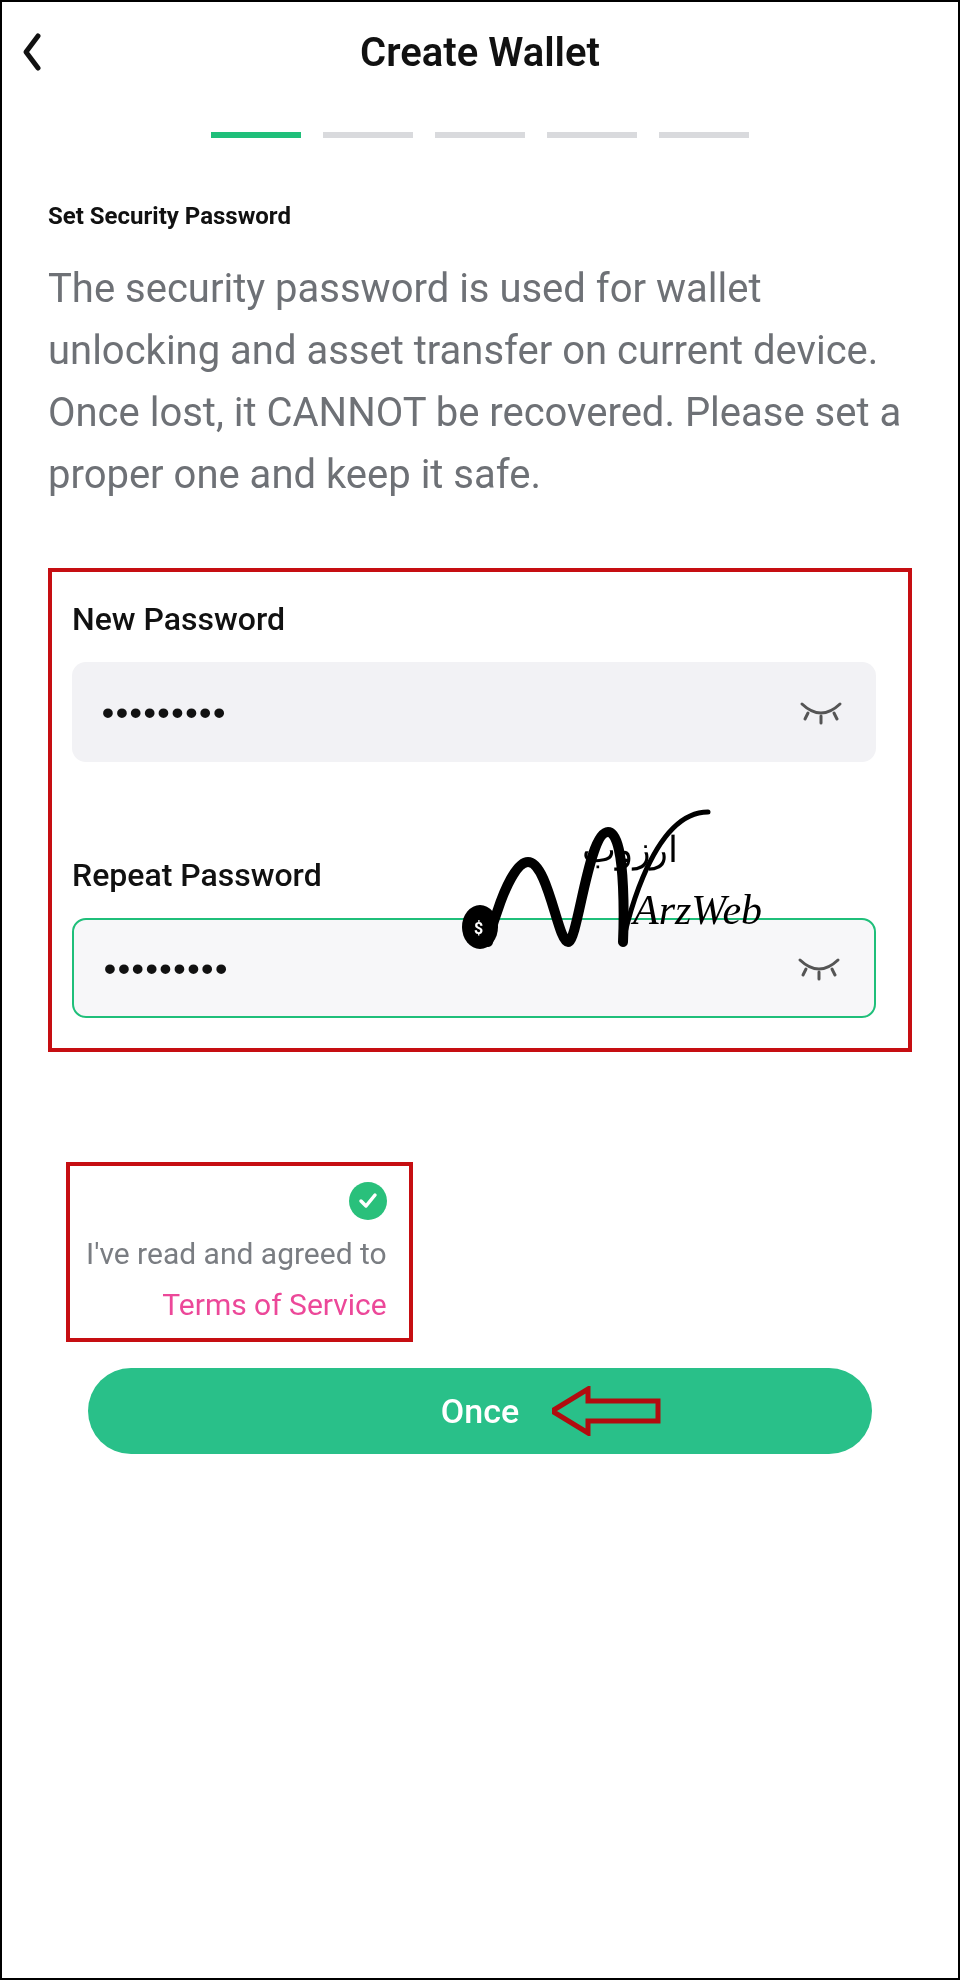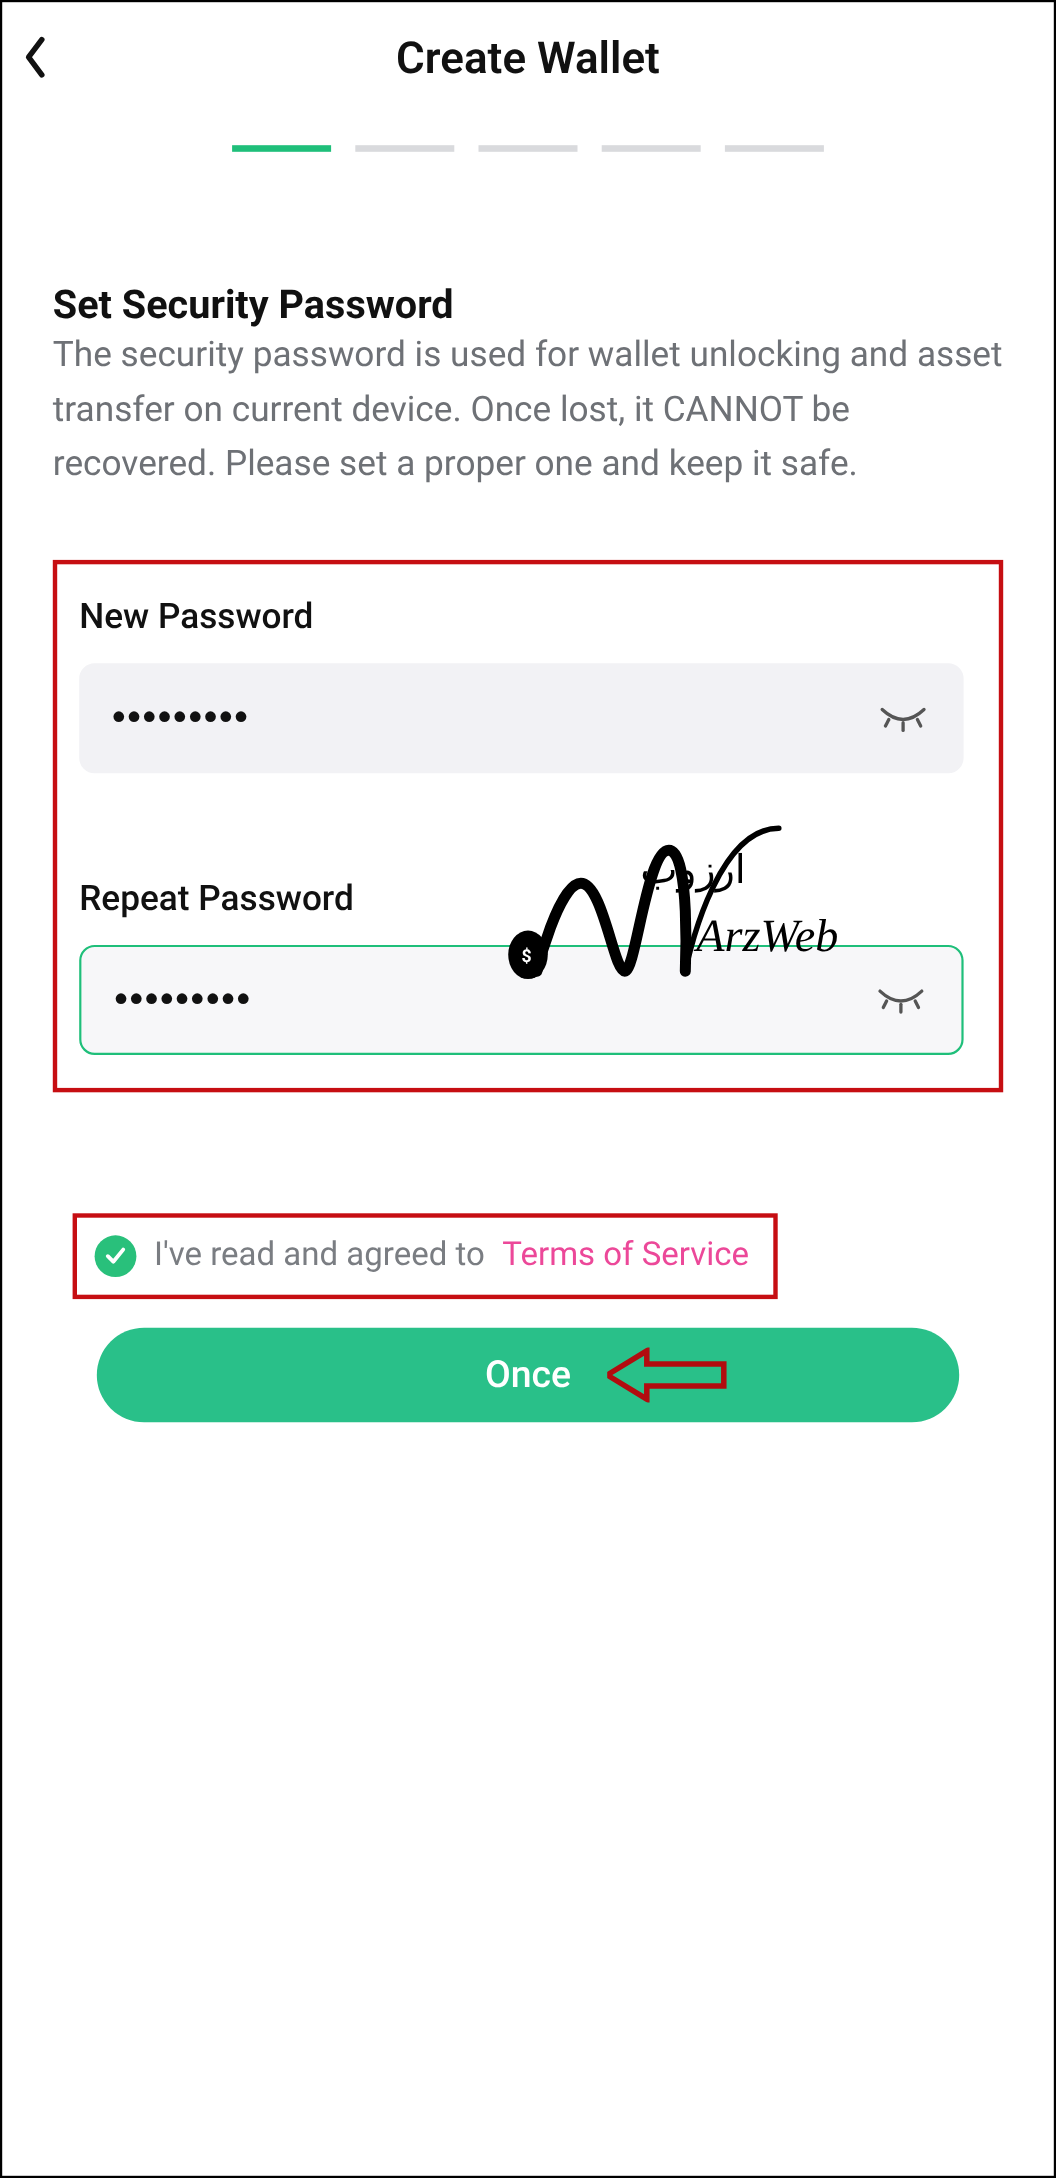--- a/index.html
+++ b/index.html
@@ -5,32 +5,32 @@
   * { box-sizing: border-box; margin: 0; padding: 0; }
   html, body { width: 960px; height: 1980px; font-family: -apple-system, BlinkMacSystemFont, "Segoe UI", Roboto, Helvetica, Arial, sans-serif; background: #fff; color: #111; }
   body { border: 2px solid #000; position: relative; }
   .header { display: flex; align-items: center; height: 100px; padding: 0 18px; }
   .back { width: 50px; font-size: 44px; font-weight: 700; color: #111; display:flex; align-items:center; justify-content:flex-start; cursor:pointer; }
   .title { flex: 1; text-align: center; font-size: 40px; font-weight: 600; color: #111; margin-left:-50px; }
   .steps { display: flex; justify-content: center; gap: 22px; margin-top: 30px; }
   .step { width: 90px; height: 6px; background: #d9dadd; }
   .step.active { background: #1fbf7a; }
   .content { padding: 0 46px; }
-  .section-title { font-size: 36px; font-weight: 700; margin-top: 118px; color: #111; }
-  .section-desc { font-size: 32px; line-height: 1.55; color: #6e7176; }
+  .section-title { font-size: 24px; font-weight: 700; margin-top: 64px; color: #111; }
+  .section-desc { font-size: 40px; line-height: 1.55; color: #6e7176; margin-top: 28px; }
   .highlight-box { border: 4px solid #c60e12; margin-top: 62px; padding: 18px 32px 30px 20px; position: relative; }
   .field-label { font-size: 32px; font-weight: 500; color: #111; margin-top: 10px; margin-bottom: 24px; }
   .input-wrap { background: #f2f2f5; border-radius: 14px; height: 100px; display: flex; align-items: center; padding: 0 30px; }
   .input-wrap.focused { border: 2px solid #1fbf7a; background: #f7f7f9; border-radius: 14px; }
   .dots { flex: 1; font-size: 34px; letter-spacing: 2px; font-weight: 900; color: #111; font-family: Arial, sans-serif; }
   .eye { width: 50px; display:flex; align-items:center; justify-content:center; cursor:pointer; }
   .eye svg { stroke:#555; }
   .watermark { position:absolute; right:120px; top:230px; width:340px; height:150px; }
   .watermark svg { width:100%; height:100%; }
-  .terms-box { display:flex; align-items:flex-start; gap:16px; margin:110px 0 0 18px; border:4px solid #c60e12; padding:16px 22px 16px 16px; width:fit-content; }
+  .terms-box { display:flex; align-items:flex-end; gap:16px; margin:110px 0 0 18px; border:4px solid #c60e12; padding:16px 22px 16px 16px; width:fit-content;flex-direction:column; }
   .check { width:38px; height:38px; border-radius:50%; background:#29c07b; display:flex; align-items:center; justify-content:center; }
   .check svg { stroke:#fff; }
   .terms-text { font-size:30px; color:#7a7d82; }
   .terms-link { color:#ec4899; font-size:30px; cursor:pointer; }
   .next-btn { margin:26px 40px 0 40px; height:86px; border-radius:44px; background:#29c089; display:flex; align-items:center; justify-content:center; gap:40px; cursor:pointer; position:relative; }
   .next-lbl { color:#fff; font-size:34px; font-weight:500; }
   .arrow-annot { position:absolute; left:calc(50% + 72px); top:50%; transform:translateY(-50%); }
   .arrow-annot svg { display:block; }
   .gap-between { height:84px; }
 </style>

